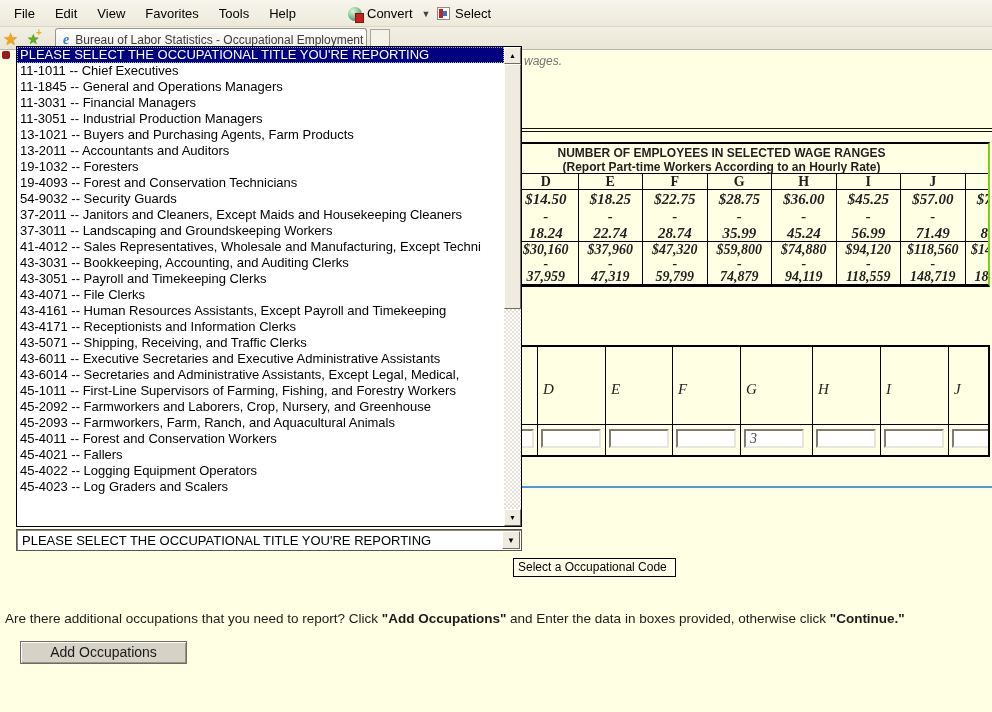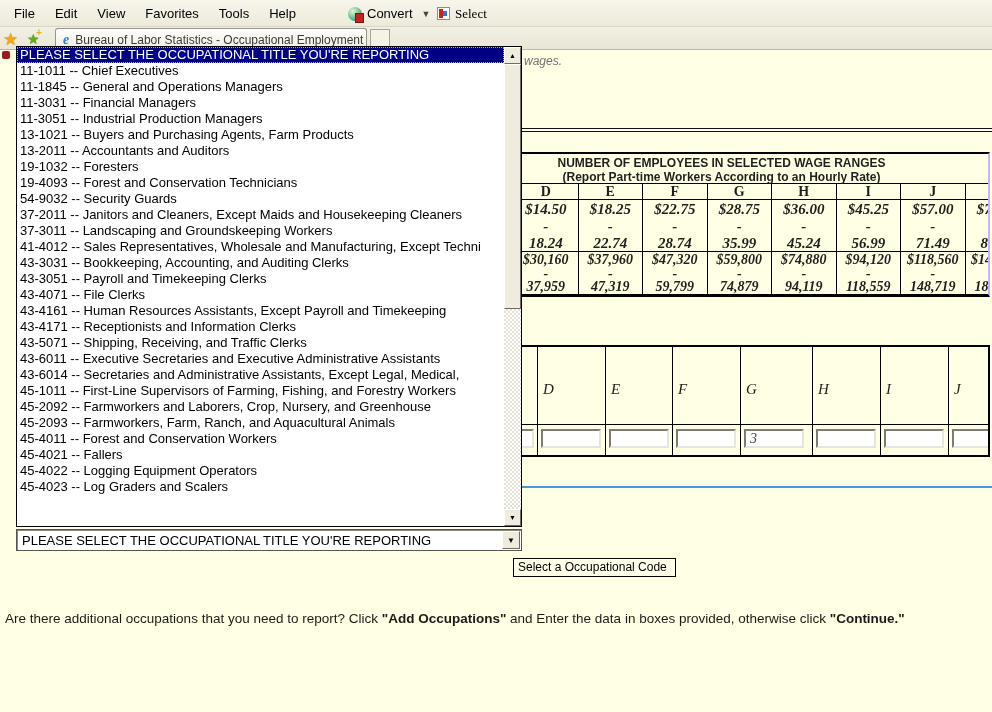--- a/index.html
+++ b/index.html
@@ -34,22 +34,22 @@
     background:#F5F3E8; border:1px solid #A8A599; }
   .icon-fragment { position:absolute; left:2px; top:51px; width:8px; height:8px; background:#9B1B1B; border-radius:2px; }
 
   
   .wages-text { position:absolute; left:524px; top:54px; font-size:12px; color:#737373;font-style:italic; }
   .rule-a { position:absolute; left:508px; top:128px; width:484px; height:1px; background:#111; }
   .rule-b { position:absolute; left:508px; top:131px; width:484px; height:1px; background:#111; }
   .blue-line { position:absolute; left:470px; top:486px; width:522px; height:2px; background:#4A9AD4; }
 
   
-  .wage-table { position:absolute; left:425px; top:152px; width:565px;
-    border-top:2px solid #000; border-bottom:3px solid #000; border-right:2px solid #c4b5fd;
+  .wage-table { position:absolute; left:425px; top:142px; width:565px;
+    border-top:2px solid #000; border-bottom:3px solid #000; border-right:2px solid #84cc16;
     overflow:hidden; color:#1F1F1F; }
   .wt-title { height:30px; border-bottom:1px solid #000; text-align:center; padding:2px 0 0 30px;
     font-size:12px; font-weight:bold; line-height:14px; }
   .wt-row { display:flex; padding-left:88px; }
   .wt-letters { height:16px; border-bottom:1px solid #000; }
   .wt-hourly { height:52px; border-bottom:1px solid #000; }
   .wt-annual { height:42px; }
   .wt-cell { flex:0 0 64.5px; width:64.5px; border-left:1px solid #000; text-align:center; overflow:hidden; }
   .wt-letters .wt-cell { font-family:"Liberation Serif", serif; font-weight:bold; font-size:14px; line-height:16px; }
   .wt-hourly .wt-cell { font-family:"Liberation Serif", serif; font-style:italic; font-weight:bold; font-size:15px; line-height:17px; padding-top:1px; }
@@ -119,21 +119,21 @@
     <span class="menu-item">View</span>
     <span class="menu-item">Favorites</span>
     <span class="menu-item">Tools</span>
     <span class="menu-item">Help</span>
   </div>
   <div class="toolbar-group" style="left:348px;">
     <span class="globe-icon"></span>
     <span>Convert</span>
     <span class="caret">▼</span>
   </div>
-  <div class="toolbar-group" style="left:437px;font-family:Liberation Serif, serif;">
+  <div class="toolbar-group" style="left:437px;">
     <span class="seldoc-icon"></span>
     <span>Select</span>
   </div>
 
   <div class="tabbar"></div>
   <span class="star-fav">★</span>
   <span class="star-add">★<span class="plus">+</span></span>
   <div class="tab">
     <span class="ie-icon">e</span>
     <span>Bureau of Labor Statistics - Occupational Employment</span>
@@ -340,14 +340,15 @@
   </div>
 
   <div class="select-closed">
     <span class="select-text">PLEASE SELECT THE OCCUPATIONAL TITLE YOU'RE REPORTING</span>
     <span class="select-arrow">▼</span>
   </div>
 
   <div class="tooltip">Select a Occupational Code</div>
 
   <div class="instruction"><span>Are there additional occupations that you need to report? Click </span><b>"Add Occupations"</b><span> and Enter the data in boxes provided, otherwise click </span><b>"Continue."</b></div>
+  <div class="add-btn">Add Occupations</div>
 
 </div>
 
 </body></html>

